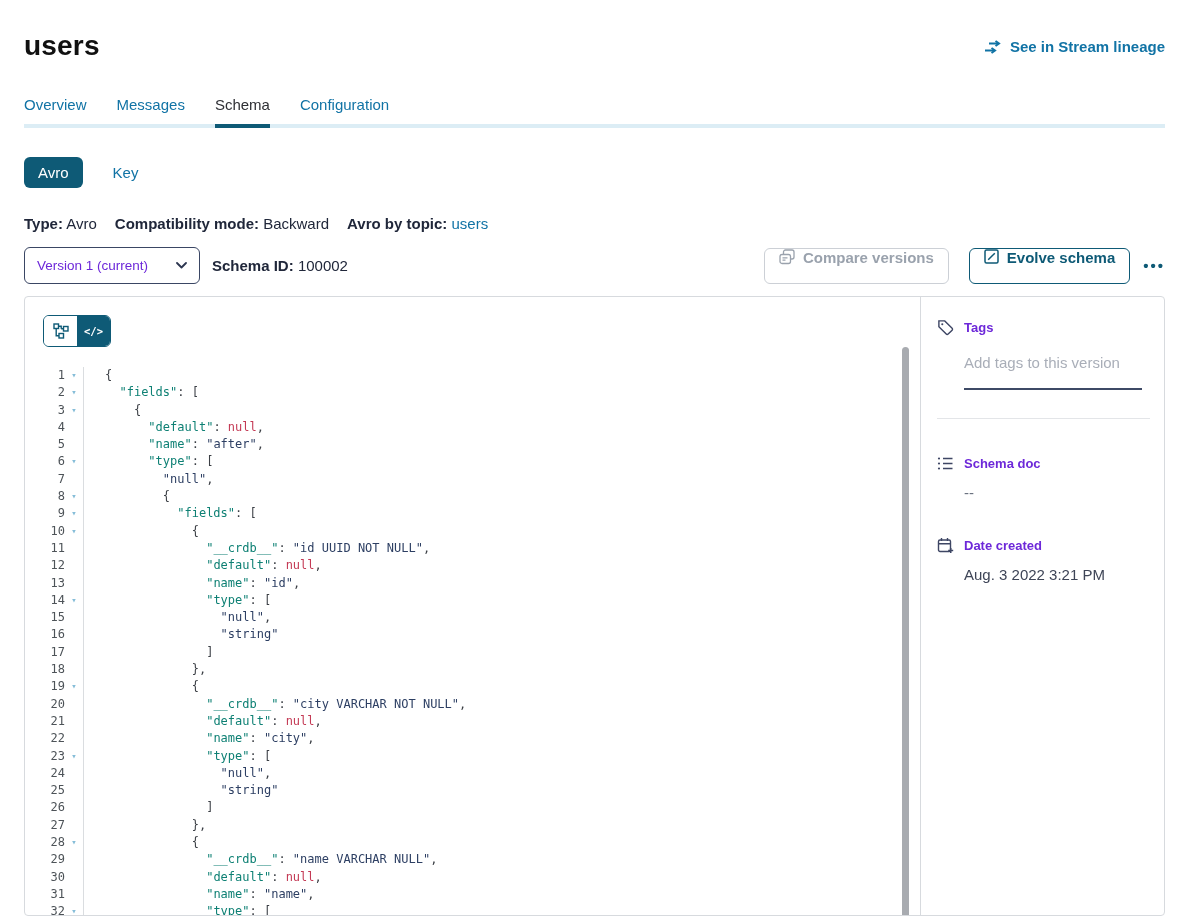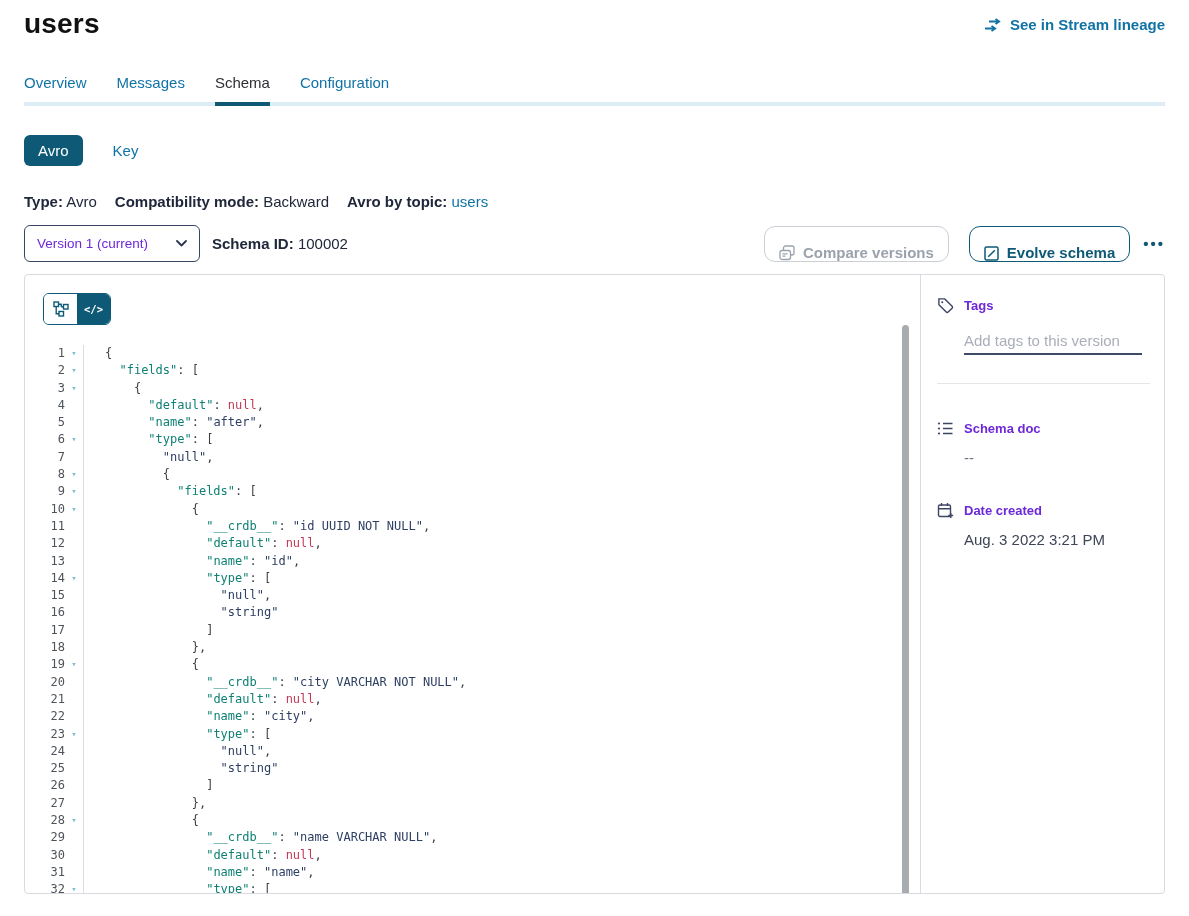--- a/index.html
+++ b/index.html
@@ -4,21 +4,21 @@
 <style>
   * { box-sizing: border-box; }
   html,body { margin:0; padding:0; }
   body {
     width:1189px; height:916px; overflow:hidden; background:#fff;
     font-family:"Liberation Sans", sans-serif; color:#20273a;
     --accent-teal:#0e5a76; --link-blue:#1173a5; --tab-track:#dcedf5;
     --code-key:#0e8074; --code-string:#2d3f63; --code-null:#c43a55;
     --code-punct:#3b3f45; --line-number:#4d5358;
   }
-  .page { padding:0 24px; position:relative; }
+  .page { padding:0 24px; position:relative;margin-top:22px; }
 
   
   .topbar { display:flex; justify-content:space-between; align-items:flex-start; padding-top:8px; }
   h1.title { font-size:28px; margin:0; font-weight:800; color:#111; letter-spacing:.2px; }
   .lineage { display:inline-flex; align-items:center; gap:7px; color:var(--link-blue);
              font-weight:700; font-size:15px; margin-top:8px; cursor:pointer; text-decoration:none; }
 
   
   .tabs { display:flex; gap:30px; margin-top:34px; border-bottom:4px solid var(--tab-track); }
   .tab { font-size:15px; color:var(--link-blue); padding-bottom:11px; cursor:pointer; }
@@ -36,22 +36,22 @@
   .meta .lnk { color:var(--link-blue); cursor:pointer; }
 
   
   .verbar { margin-top:15px; display:flex; align-items:center; }
   .select { border:1px solid #3a4664; border-radius:6px; height:37px; width:176px;
             display:flex; align-items:center; justify-content:space-between;
             padding:0 12px; font-size:13.5px; color:#6d28d9; cursor:pointer; background:#fff; }
   .sid { margin-left:12px; font-size:15px; }
   .sid b { font-weight:700;text-align:center; }
   .spacer { flex:1; }
-  .btn { height:36px; border-radius:11px; background:#fff; font-size:15px;
-         display:inline-flex; align-items:flex-end; gap:8px; padding:0 14px;
+  .btn { height:36px; border-radius:6px; background:#fff; font-size:15px;
+         display:inline-flex; align-items:flex-start; gap:8px; padding:0 14px;
          font-family:inherit; cursor:pointer; }
   .btn.compare { border:1px solid #ccd0d6; color:#9aa2ad; font-weight:600; }
   .btn.evolve  { border:1px solid var(--accent-teal); color:var(--accent-teal); font-weight:700; margin-left:20px; }
   .more { color:var(--accent-teal); font-size:15px; letter-spacing:2px; margin-left:13px;
           font-weight:700; cursor:pointer; user-select:none; }
 
   
   .card { margin-top:12px; border:1px solid #d7dade; border-radius:4px;
           display:flex; height:620px; overflow:hidden; position:relative; }
   .codepane { flex:1; position:relative; padding-top:18px; overflow:hidden; }
@@ -74,21 +74,21 @@
 
   .scrollbar { position:absolute; right:11px; top:50px; bottom:-8px; width:7px;
                background:#a8abb0; border-radius:4px; cursor:pointer; }
 
   
   .sidepanel { width:244px; flex:none; border-left:1px solid #d7dade; padding:22px 14px 0 16px; }
   .sect-head { display:flex; gap:10px; align-items:center; color:#6d28d9; font-weight:700; font-size:13px; }
   .sect-head svg { color:#3e4664; flex:none; }
   .tags-input { margin:18px 0 0 27px; }
   input.tagin { border:none; border-bottom:2px solid #3e4a66; width:178px; font-size:15px;
-                padding:0 0 4px 0; font-family:inherit; outline:none; background:transparent; color:#20273a; }
+                padding:0 0 17px 0; font-family:inherit; outline:none; background:transparent; color:#20273a; }
   input.tagin::placeholder { color:#a9aeb8; }
   .divider { border-top:1px solid #e3e5e8; margin-top:28px; }
   .sect { margin-top:36px; }
   .sect-val { margin:12px 0 0 27px; font-size:15px; color:#3e4557; }
   .sect-val.dash { color:#6b7280; }
 </style>
 </head>
 <body style="--accent-teal: #0e5a76; --link-blue: #1173a5; --tab-track: #dcedf5; --code-key: #0e8074; --code-string: #2d3f63; --code-null: #c43a55; --code-punct: #3b3f45; --line-number: #4d5358;">
 
 <div class="page">

